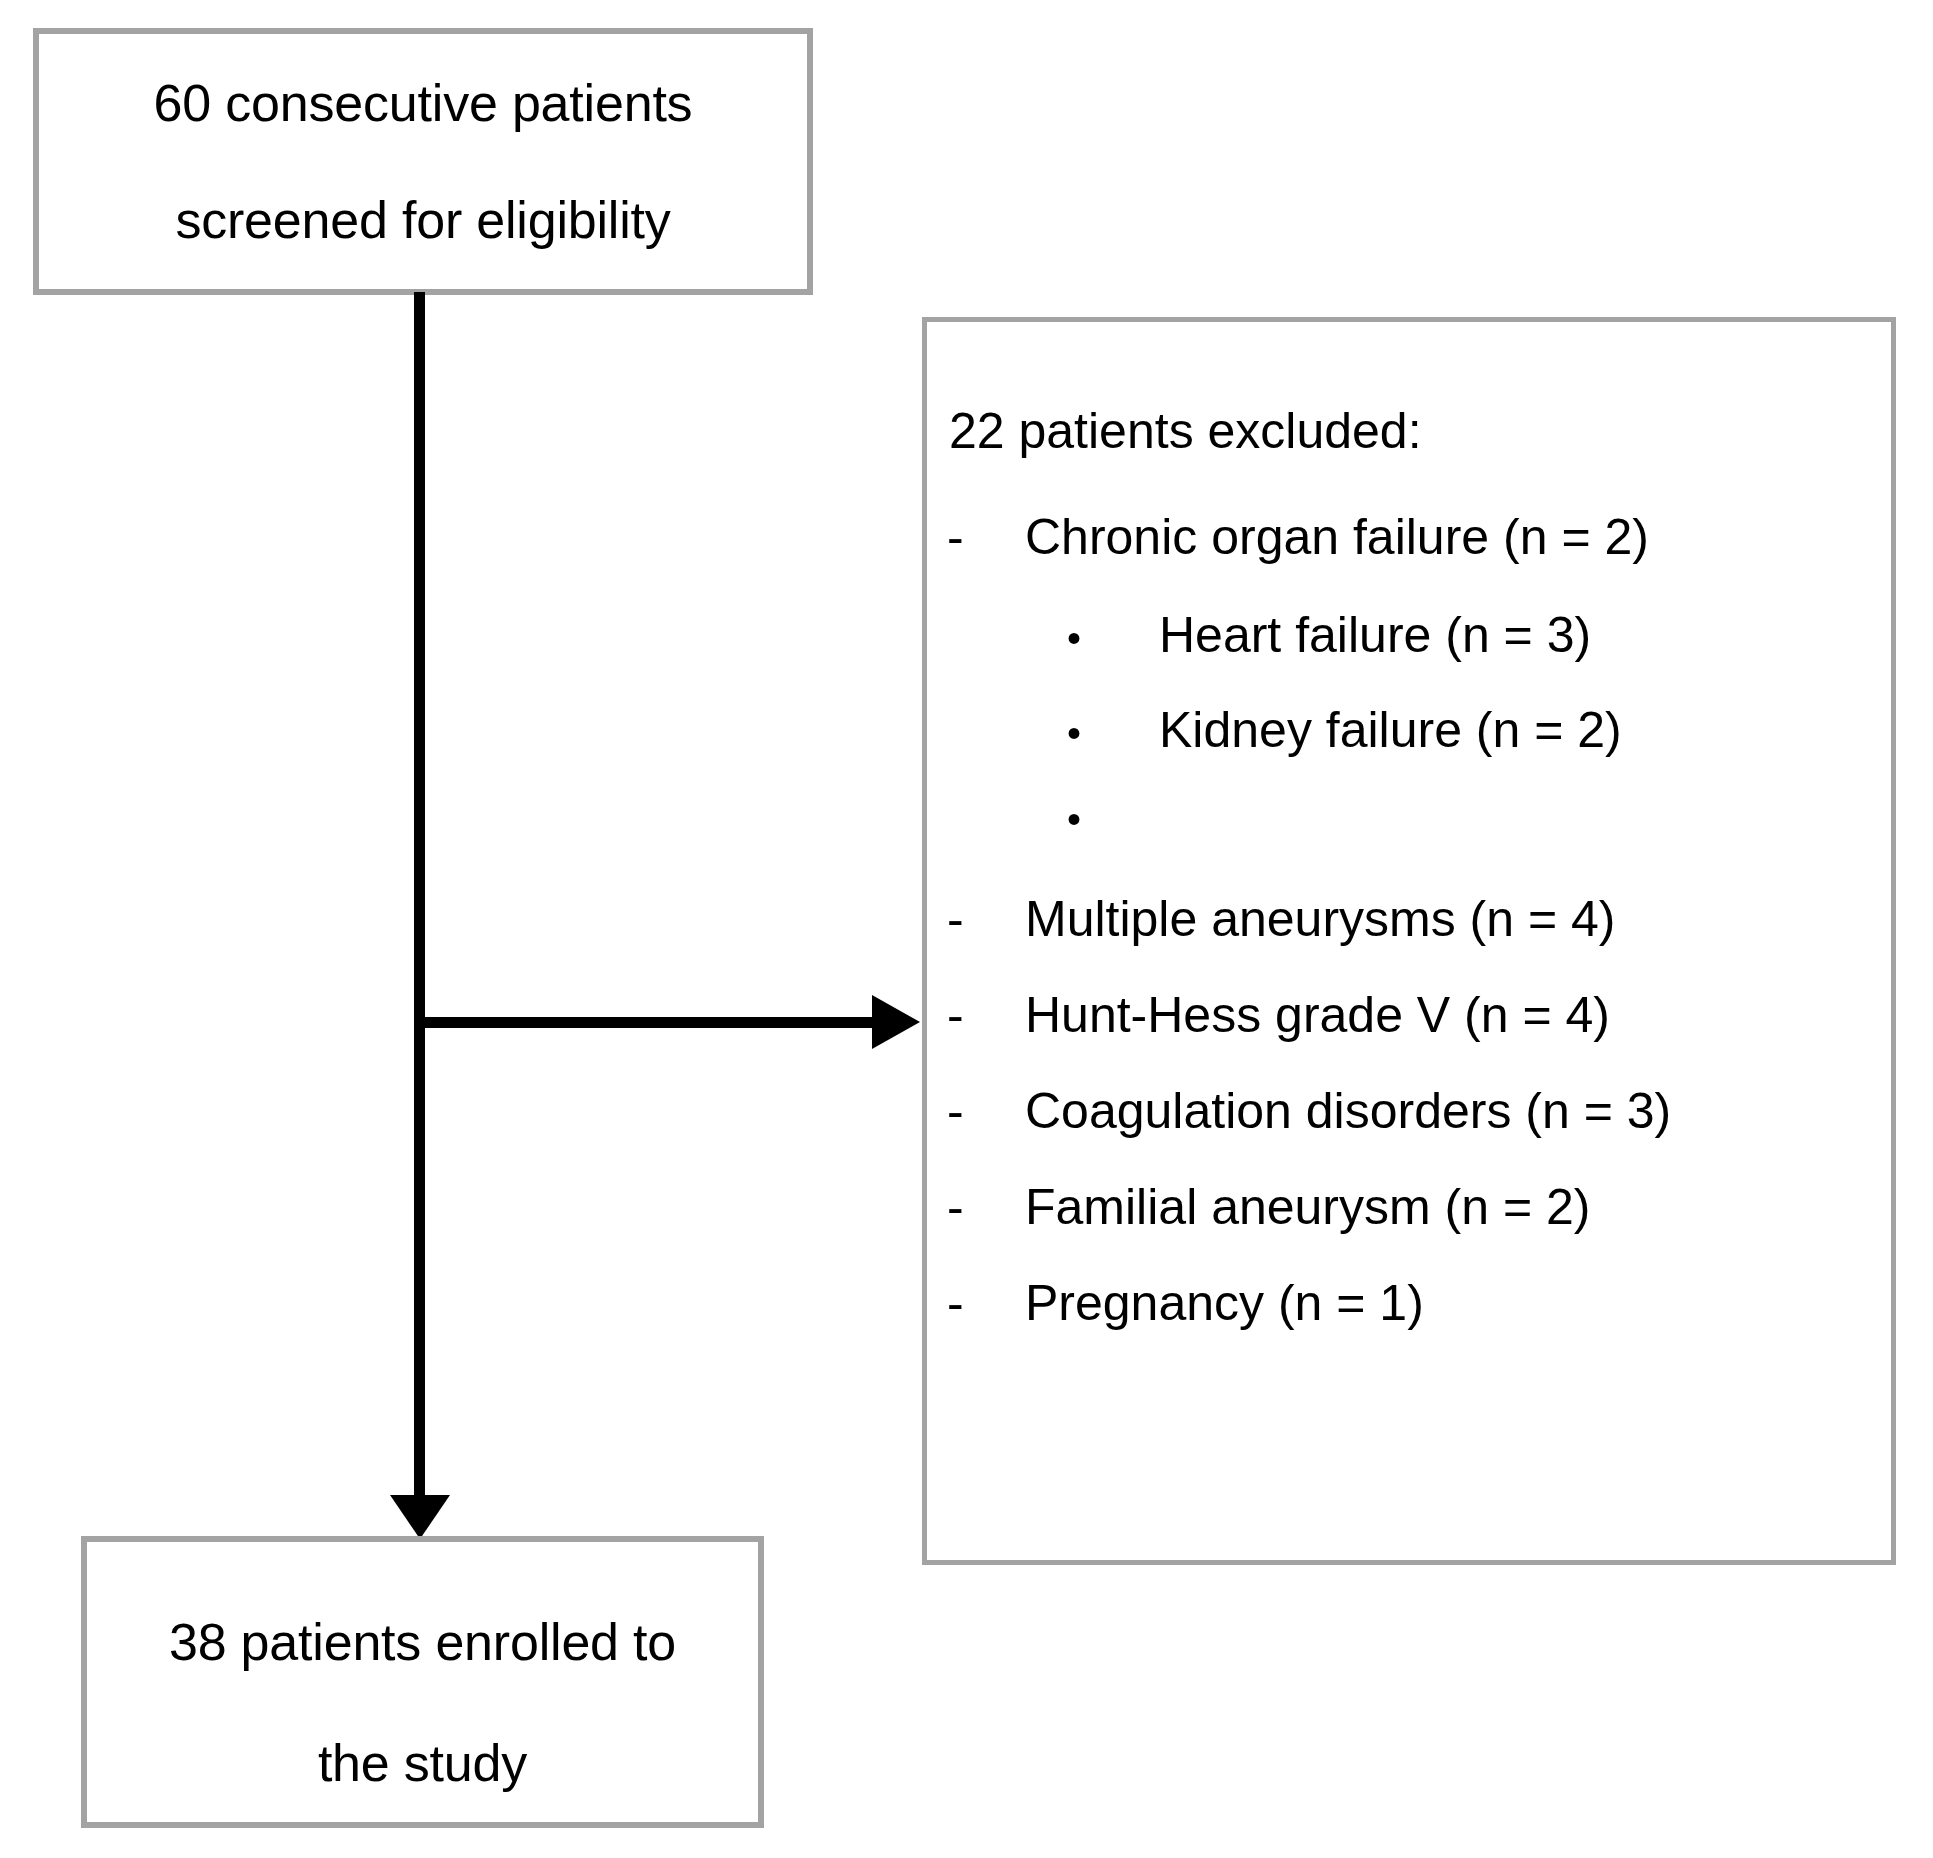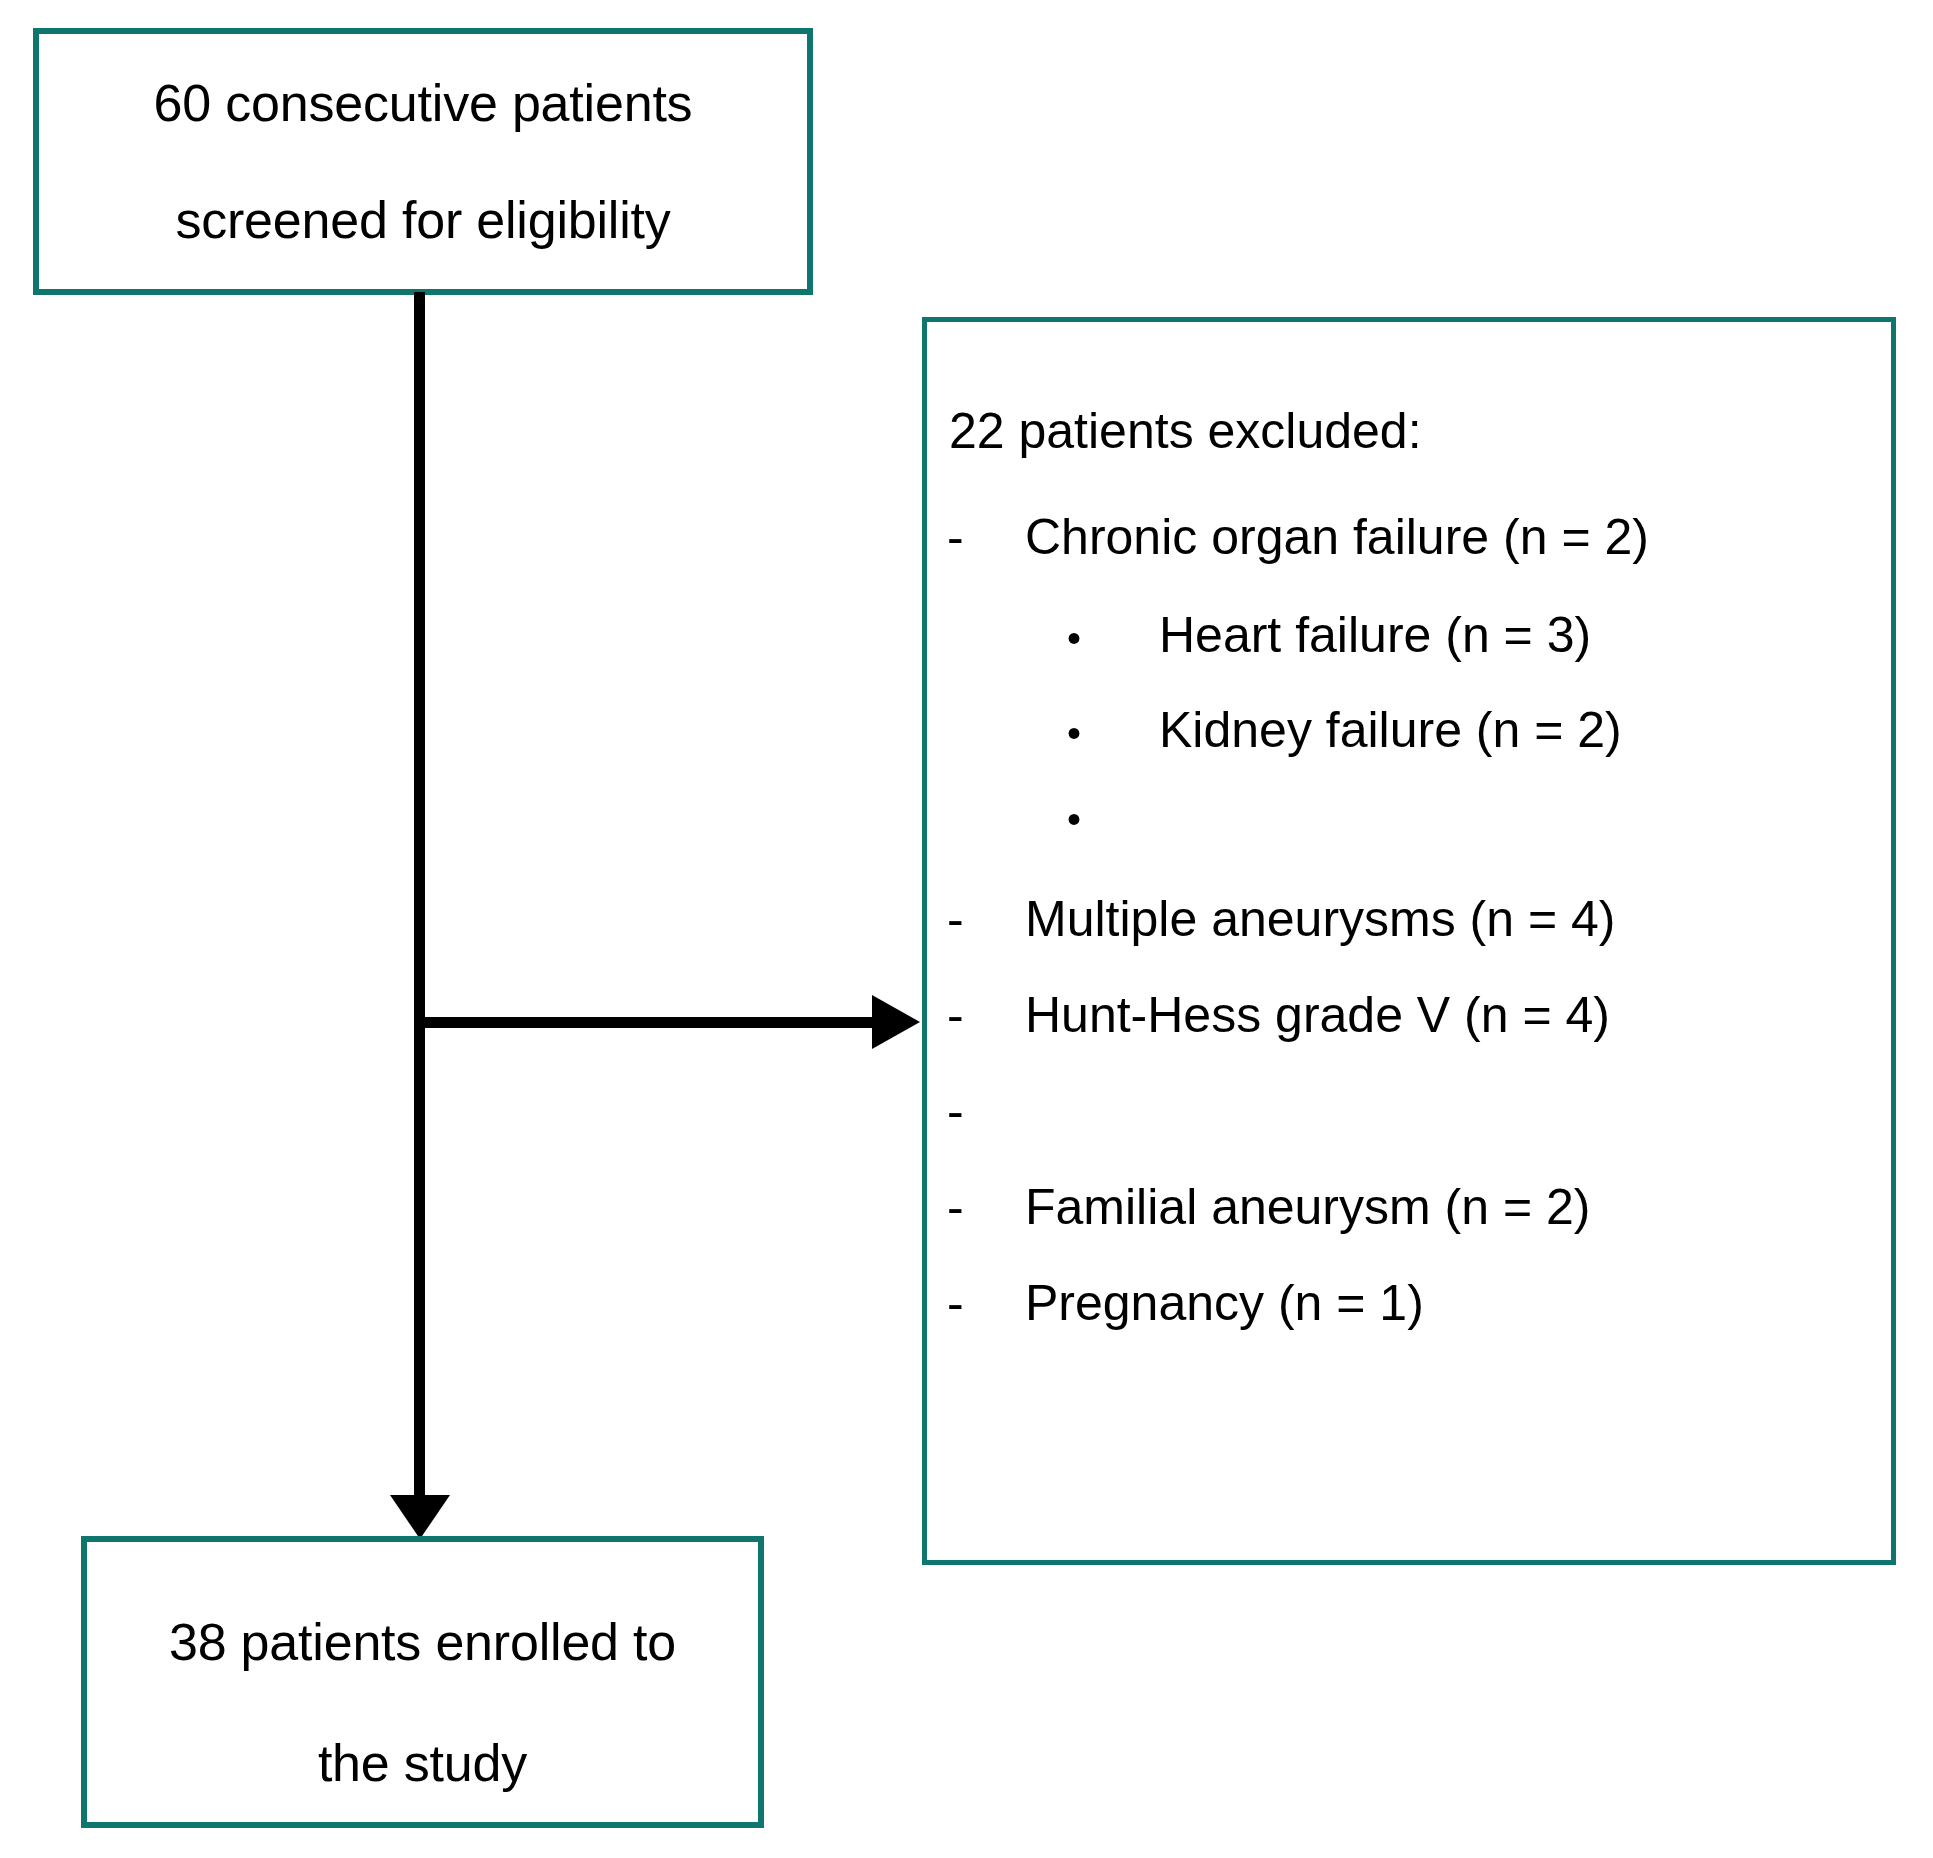--- a/index.html
+++ b/index.html
@@ -20,21 +20,21 @@
     position: absolute;
     left: 0; top: 0;
     width: 1933px;
     height: 1858px;
   }
 
   
   .flow-box {
     position: absolute;
     box-sizing: border-box;
-    border: 6px solid #0f766e;
+    border: 6px solid #a3a3a3;
     background: #ffffff;
     display: flex;
     flex-direction: column;
     align-items: center;
     justify-content: center;
   }
 
   #box-screened {
     left: 33px;
     top: 28px;
@@ -198,20 +198,21 @@
       <span>Multiple aneurysms (n = 4)</span>
     </div>
 
     <div class="excl-item row-5">
       <span class="marker">-</span>
       <span>Hunt-Hess grade V (n = 4)</span>
     </div>
 
     <div class="excl-item row-6">
       <span class="marker">-</span>
+      <span>Coagulation disorders (n = 3)</span>
     </div>
 
     <div class="excl-item row-7">
       <span class="marker">-</span>
       <span>Familial aneurysm (n = 2)</span>
     </div>
 
     <div class="excl-item row-8">
       <span class="marker">-</span>
       <span>Pregnancy (n = 1)</span>

